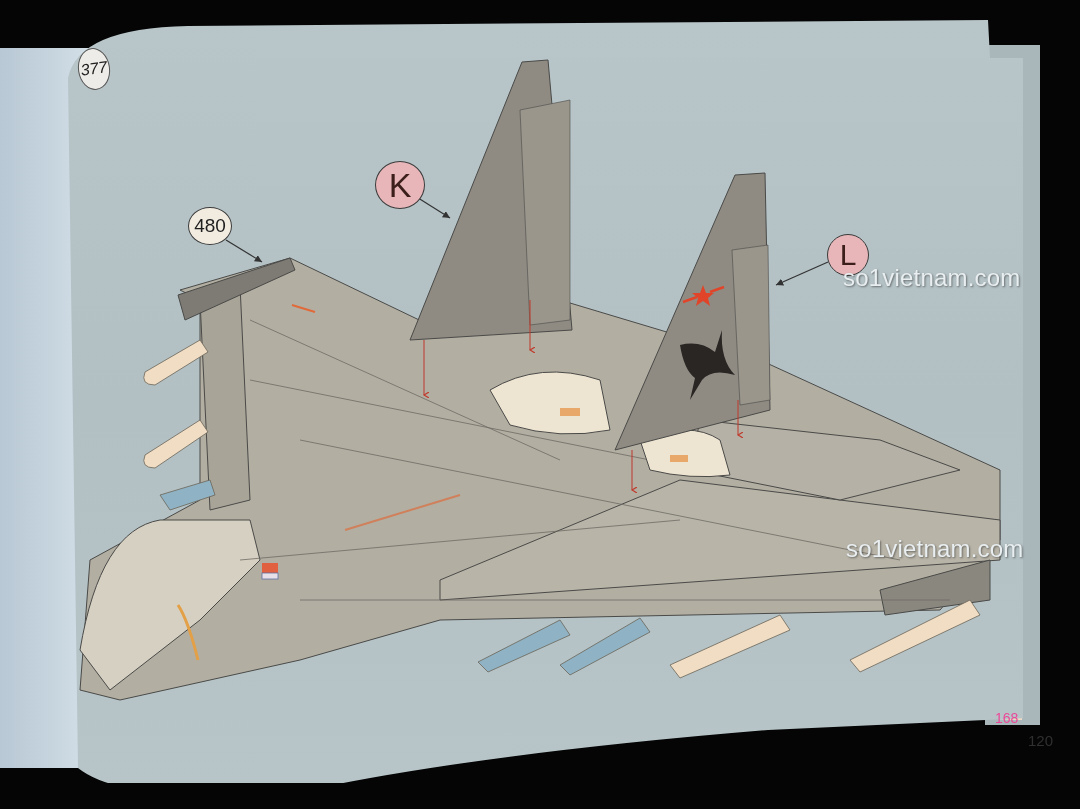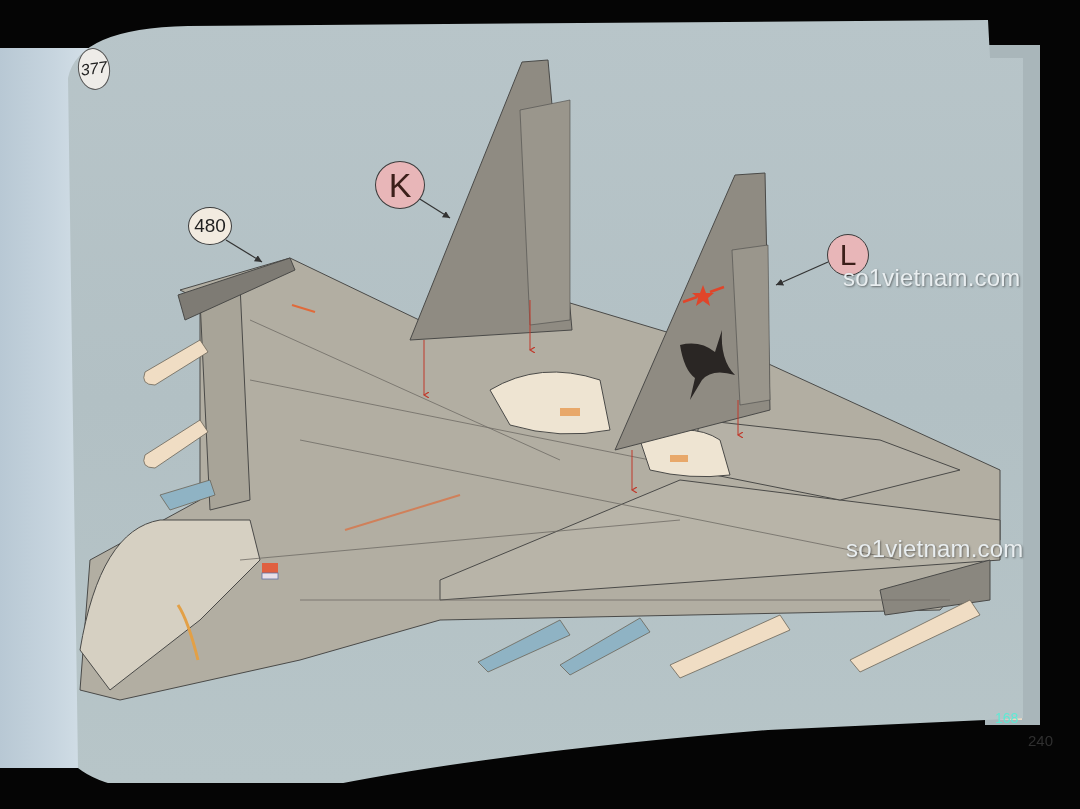--- a/index.html
+++ b/index.html
@@ -16,21 +16,21 @@
   .main-page { position:absolute; left:68px; top:18px; width:955px; height:765px;
                background:linear-gradient(180deg,#b8c5c9 0%,#b2c0c4 50%,#b7c5c8 100%);
                clip-path:path('M0,60 Q10,10 120,8 L920,2 L922,40 L960,40 L960,700 L700,712 Q420,735 250,770 Q60,790 10,750 Z'); }
   .callout { position:absolute; display:flex; align-items:center; justify-content:center;
              border-radius:50%; border:1.5px solid #3b3b3b; color:#1f1f1f; }
   .page-badge { left:78px; top:48px; width:30px; height:40px; background:#eeece8;
                 font-size:16px; font-style:italic; transform:rotate(-8deg); border-color:#555; }
   .step-badge { left:188px; top:207px; width:42px; height:36px; background:#f2ebe0; font-size:19px; }
   .part-k { left:375px; top:161px; width:48px; height:46px; background:#e8b6b8; font-size:34px; color:#3c1f1a; }
   .part-l { left:827px; top:234px; width:40px; height:40px; background:#e8b6b8; font-size:30px; color:#3c1f1a; }
-  .page-number { position:absolute; left:995px; top:710px; font-size:14px; color:#5eead4; }
+  .page-number { position:absolute; left:995px; top:710px; font-size:14px; color:#ec4899; }
   .page-number-under { position:absolute; left:1028px; top:732px; font-size:15px; color:#303030; }
   .watermark { position:absolute; font-size:24px; color:#e9eef0; letter-spacing:0.2px;
                text-shadow:1px 1px 2px rgba(40,40,40,.55); }
   .wm-1 { left:843px; top:264px; }
   .wm-2 { left:846px; top:535px; }
   svg { position:absolute; left:0; top:0; }
 </style>
 </head>
 <body>
 
@@ -116,17 +116,17 @@
       <line x1="828" y1="262" x2="776" y2="285" marker-end="url(#arr)"></line>
     </g>
   </svg>
 
   <div class="callout page-badge">377</div>
   <div class="callout step-badge">480</div>
   <div class="callout part-k">K</div>
   <div class="callout part-l">L</div>
 
   <div class="page-number">168</div>
-  <div class="page-number-under">240</div>
+  <div class="page-number-under">120</div>
 
   <div class="watermark wm-1">so1vietnam.com</div>
   <div class="watermark wm-2">so1vietnam.com</div>
 </div>
 
 </body></html>

